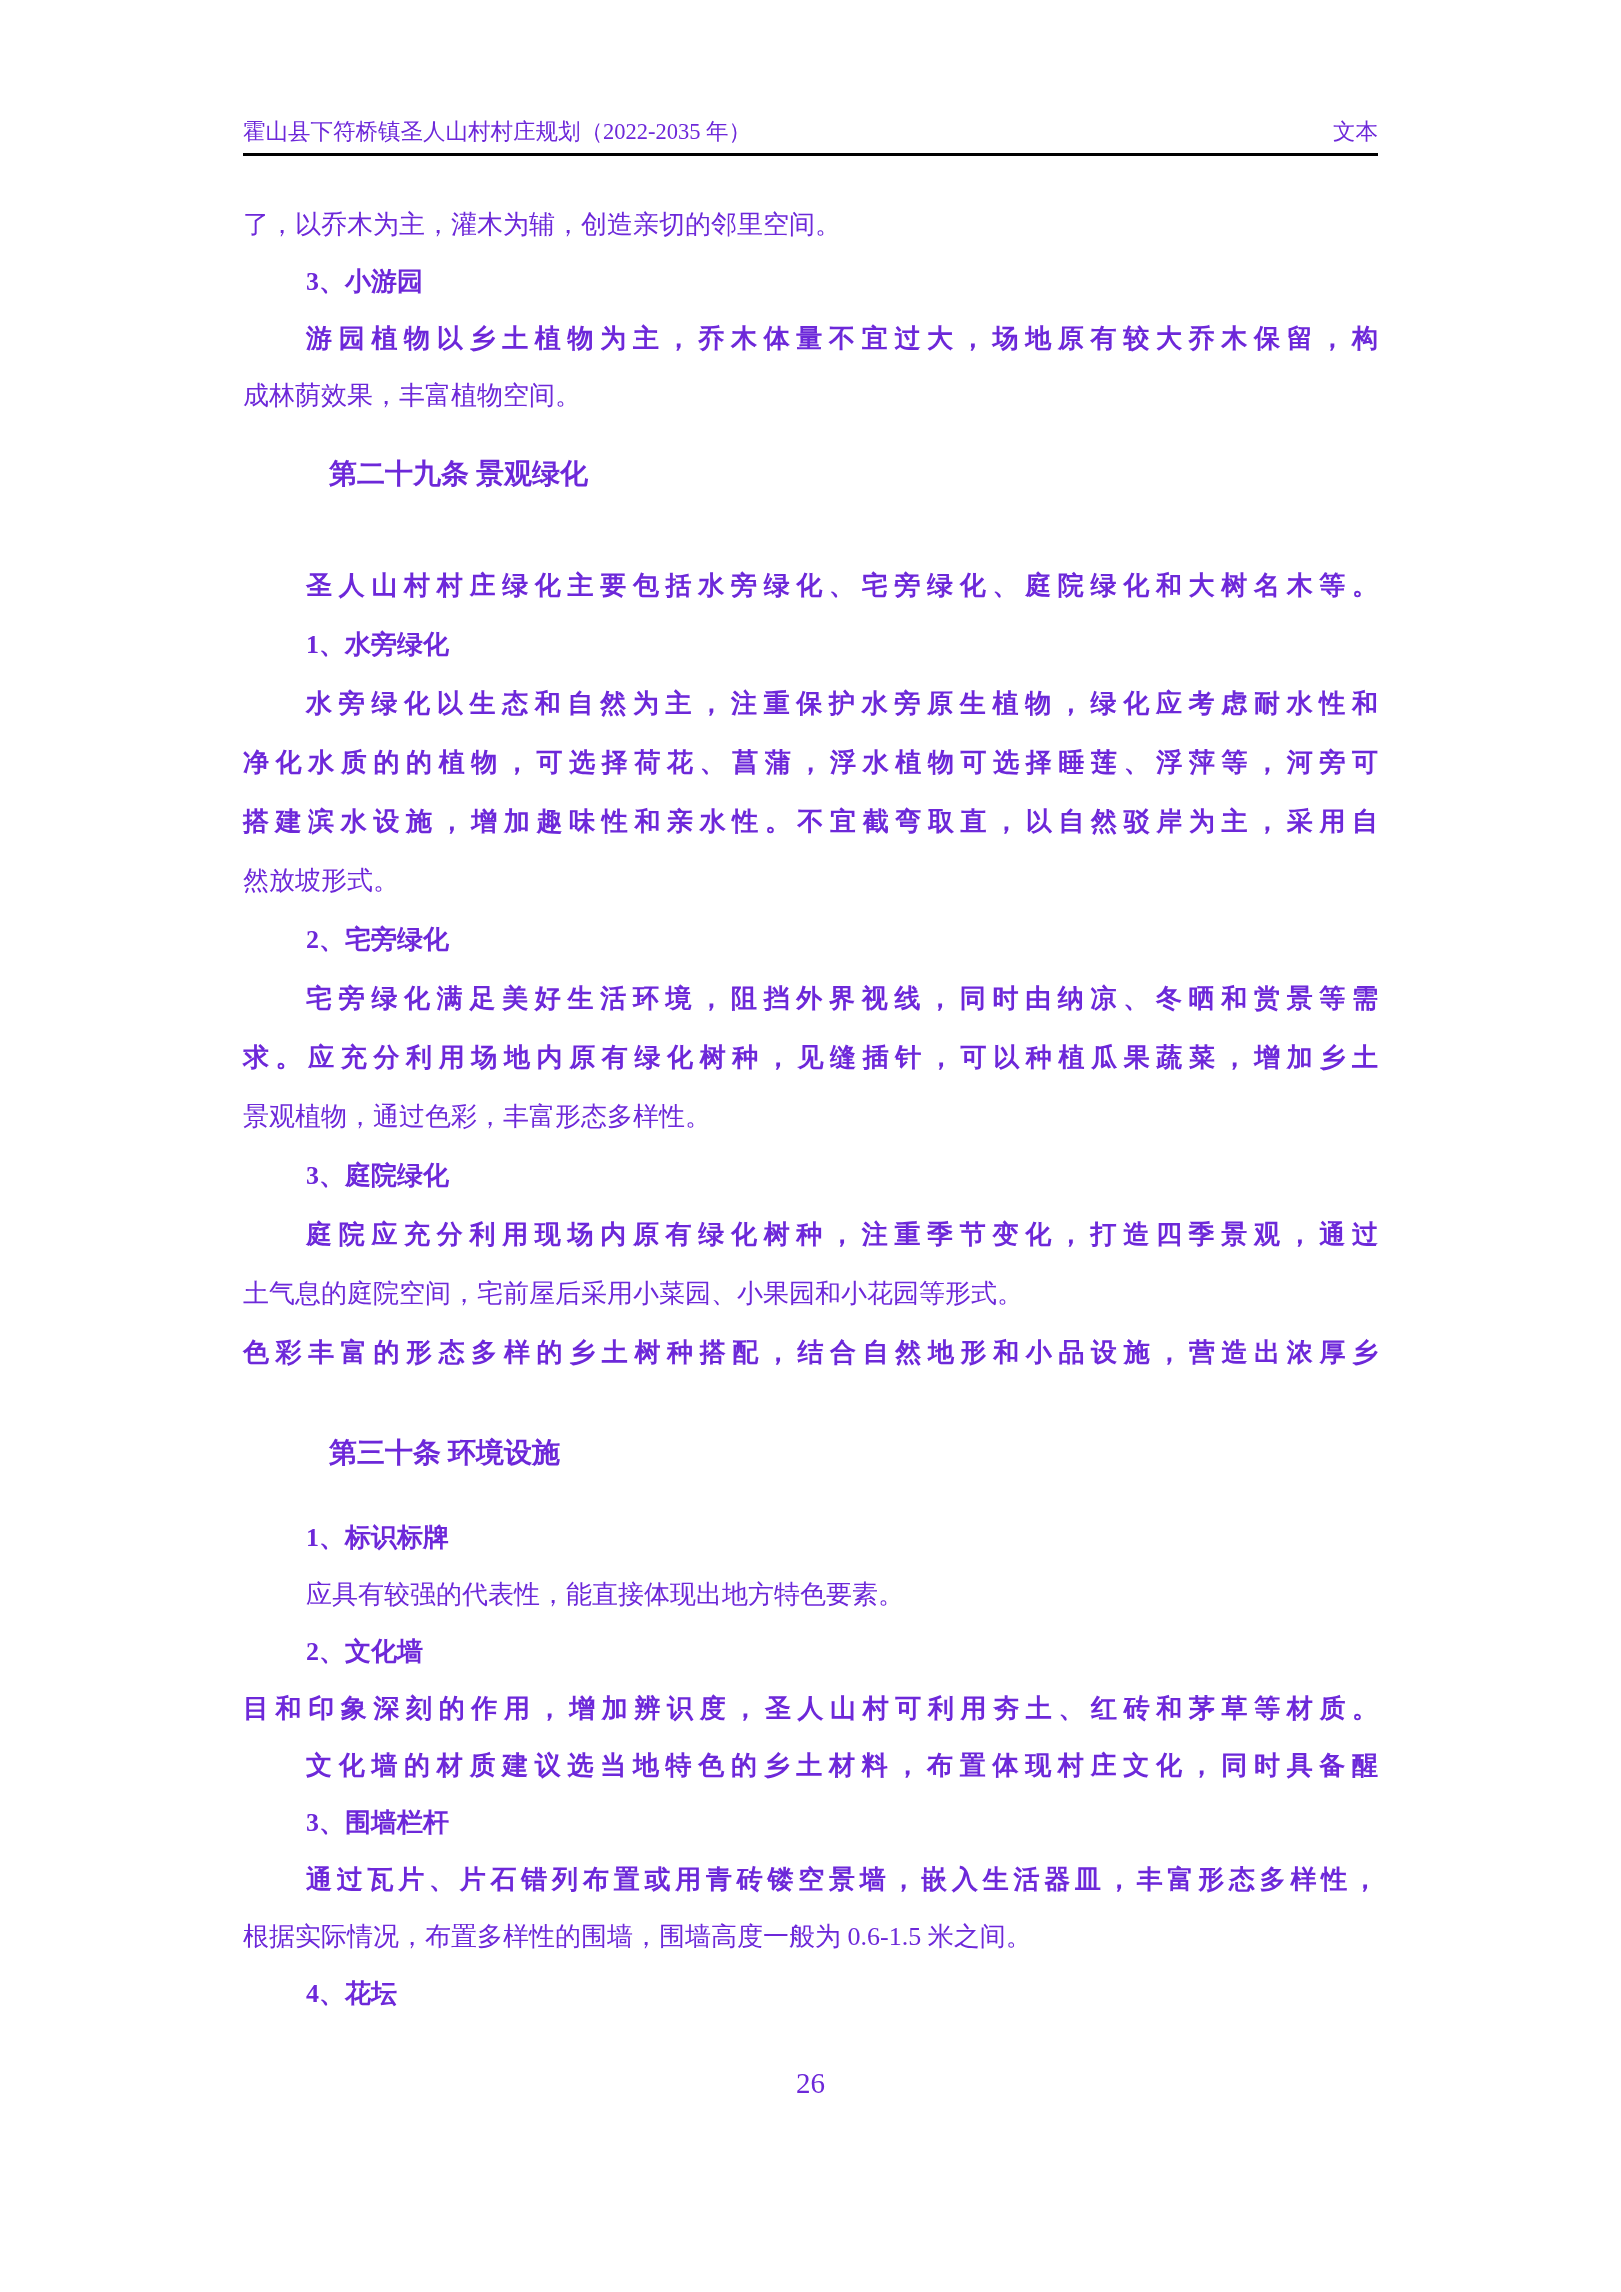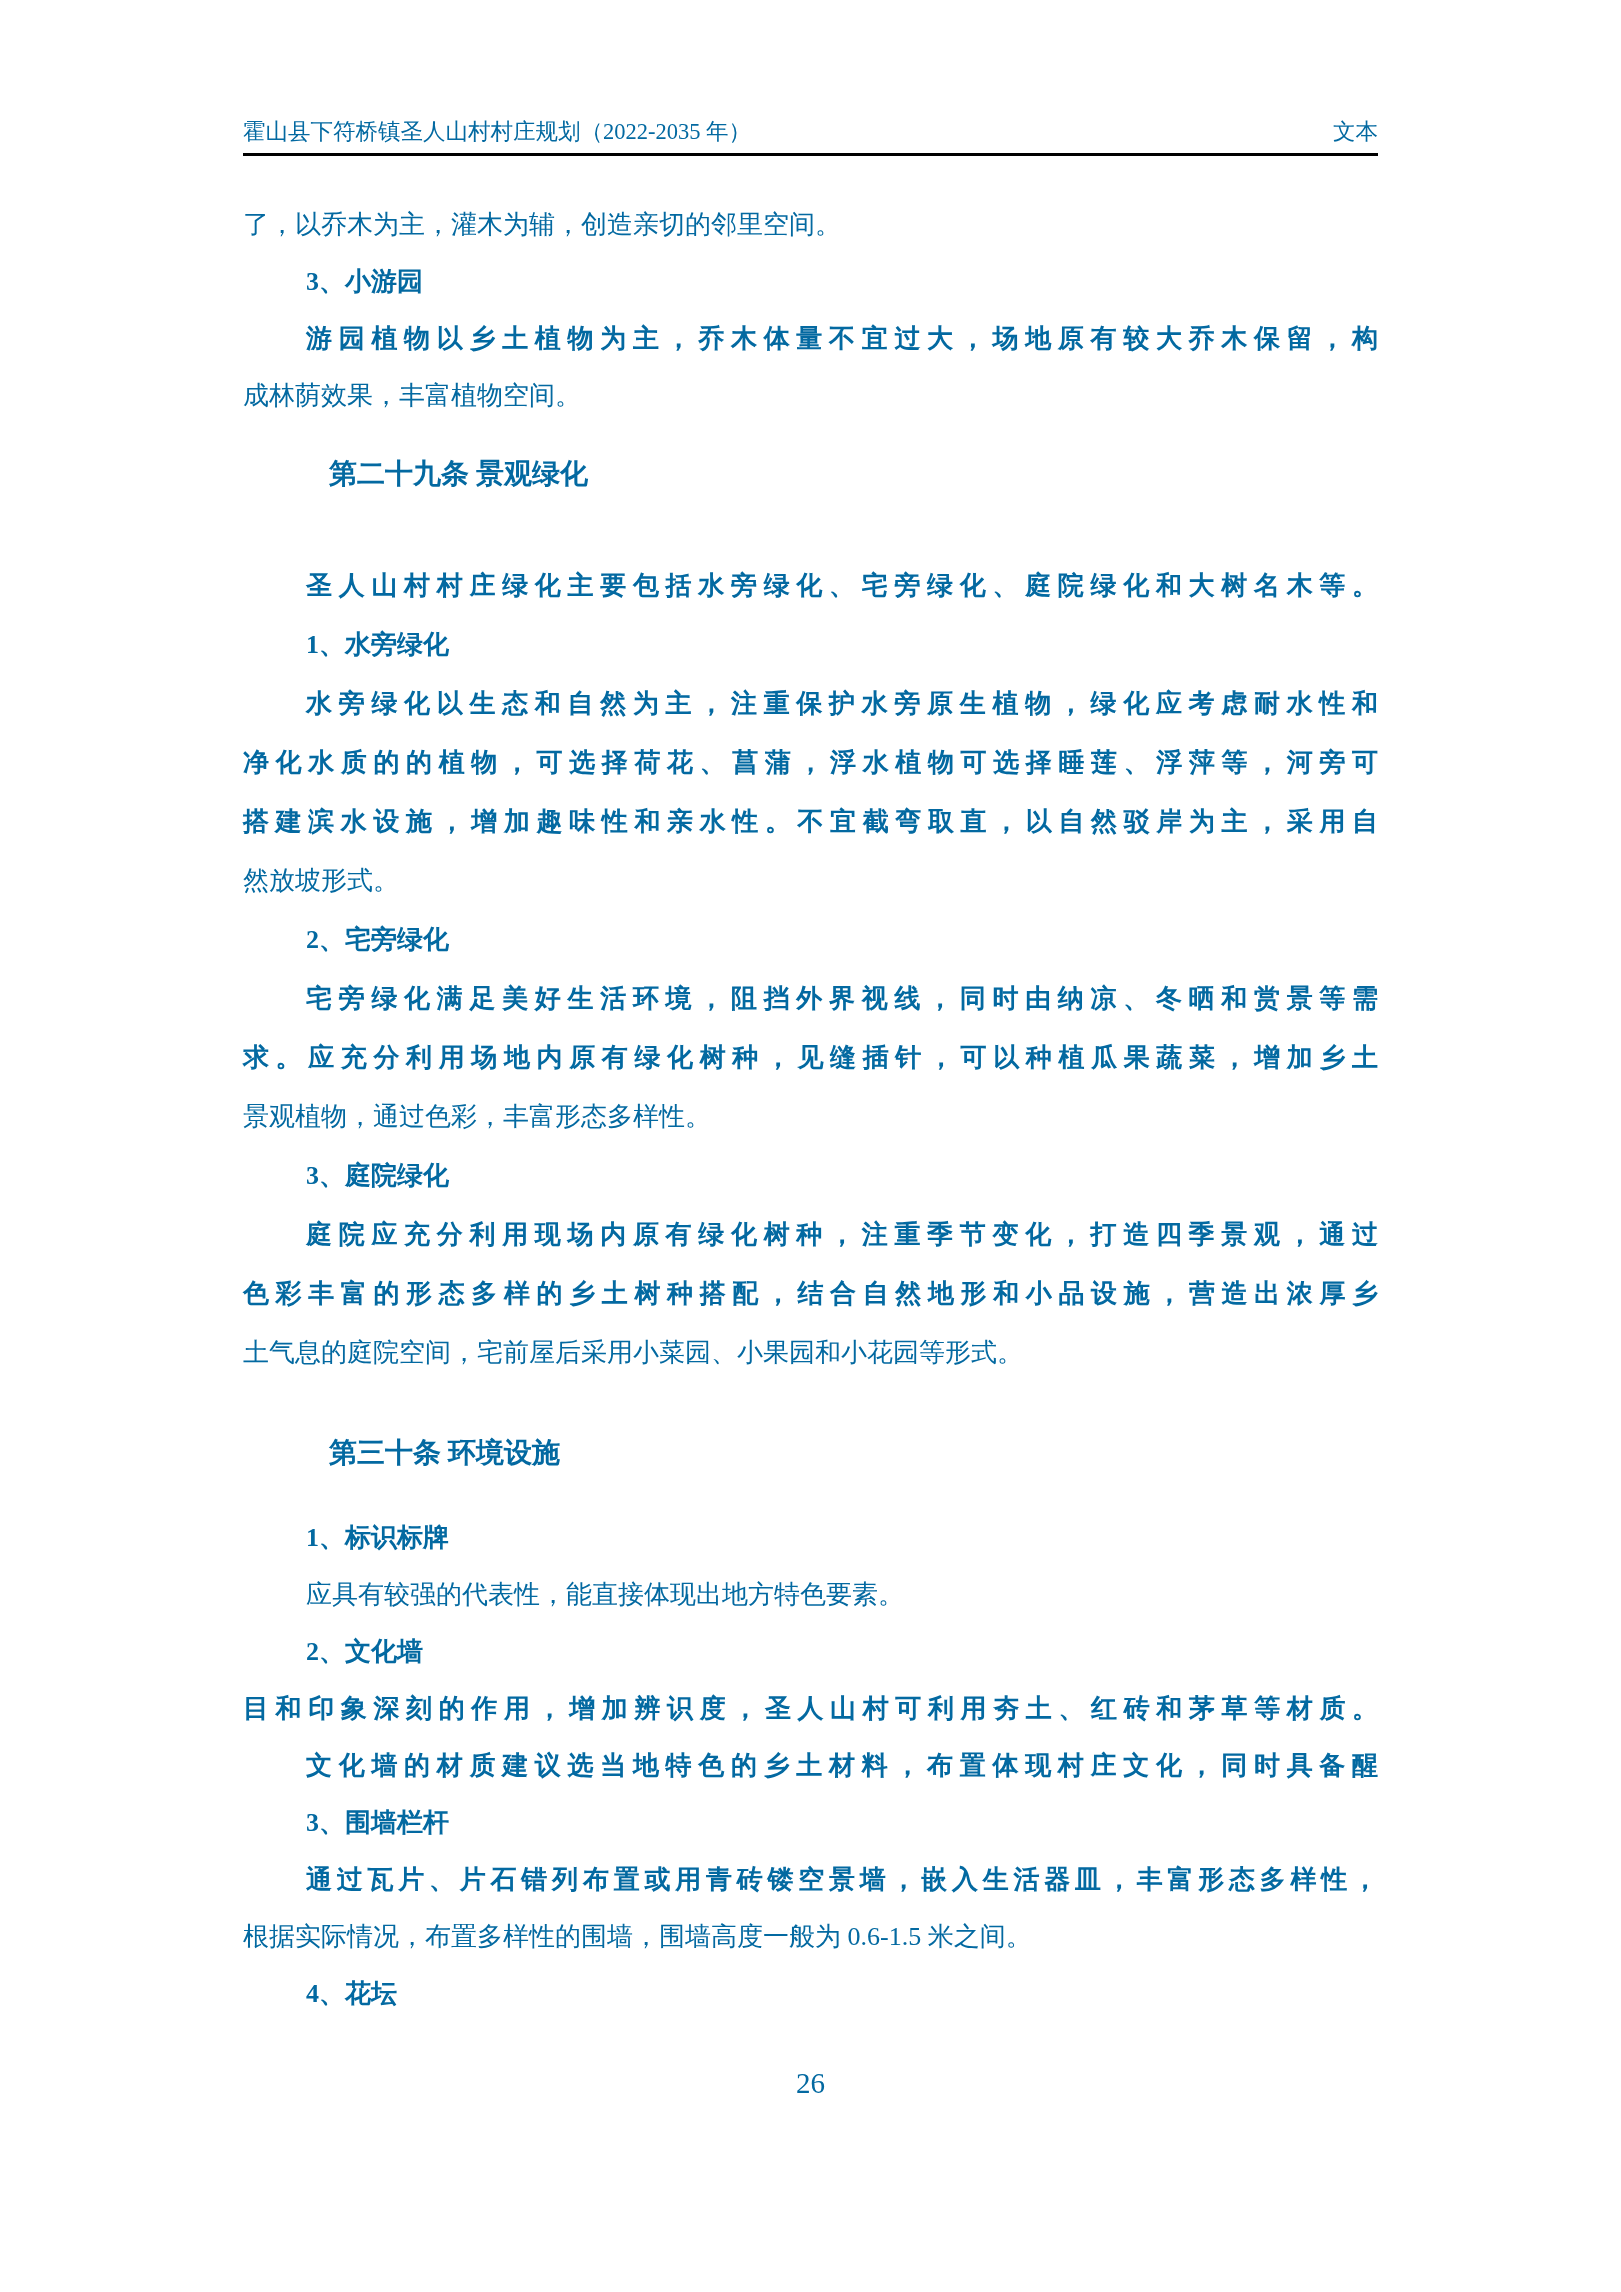--- a/index.html
+++ b/index.html
@@ -1,20 +1,20 @@
 <!DOCTYPE html>
 <html lang="zh"><head>
 <meta charset="utf-8">
 <style>
   html,body{margin:0;padding:0;background:#ffffff;}
   .page{
     position:relative;
     width:1621px;height:2293px;
     background:#ffffff;
-    color:#0369a1;
+    color:#6d28d9;
     font-family:"Liberation Serif","DejaVu Serif",serif;
     overflow:hidden;
   }
   .header{
     position:absolute;left:243px;top:106px;width:1135px;height:41px;
     display:flex;justify-content:space-between;align-items:flex-end;
     font-size:22.5px;
     border-bottom:3.9px solid #000;
     padding-bottom:5.9px;
     box-sizing:content-box;
@@ -78,22 +78,22 @@
       <div class="line fill">搭建滨水设施，增加趣味性和亲水性。不宜截弯取直，以自然驳岸为主，采用自</div>
       <div class="line">然放坡形式。</div>
 
       <div class="line sub indent">2、宅旁绿化</div>
       <div class="line fill indent">宅旁绿化满足美好生活环境，阻挡外界视线，同时由纳凉、冬晒和赏景等需</div>
       <div class="line fill">求。应充分利用场地内原有绿化树种，见缝插针，可以种植瓜果蔬菜，增加乡土</div>
       <div class="line">景观植物，通过色彩，丰富形态多样性。</div>
 
       <div class="line sub indent">3、庭院绿化</div>
       <div class="line fill indent">庭院应充分利用现场内原有绿化树种，注重季节变化，打造四季景观，通过</div>
+      <div class="line">土气息的庭院空间，宅前屋后采用小菜园、小果园和小花园等形式。</div>
       <div class="line fill">色彩丰富的形态多样的乡土树种搭配，结合自然地形和小品设施，营造出浓厚乡</div>
-      <div class="line">土气息的庭院空间，宅前屋后采用小菜园、小果园和小花园等形式。</div>
     </div>
 
     <div class="h-big h30">第三十条 环境设施</div>
 
     <div class="sec-c">
 
       <div class="line sub indent">1、标识标牌</div>
       <div class="line indent">应具有较强的代表性，能直接体现出地方特色要素。</div>
 
       <div class="line sub indent">2、文化墙</div>

